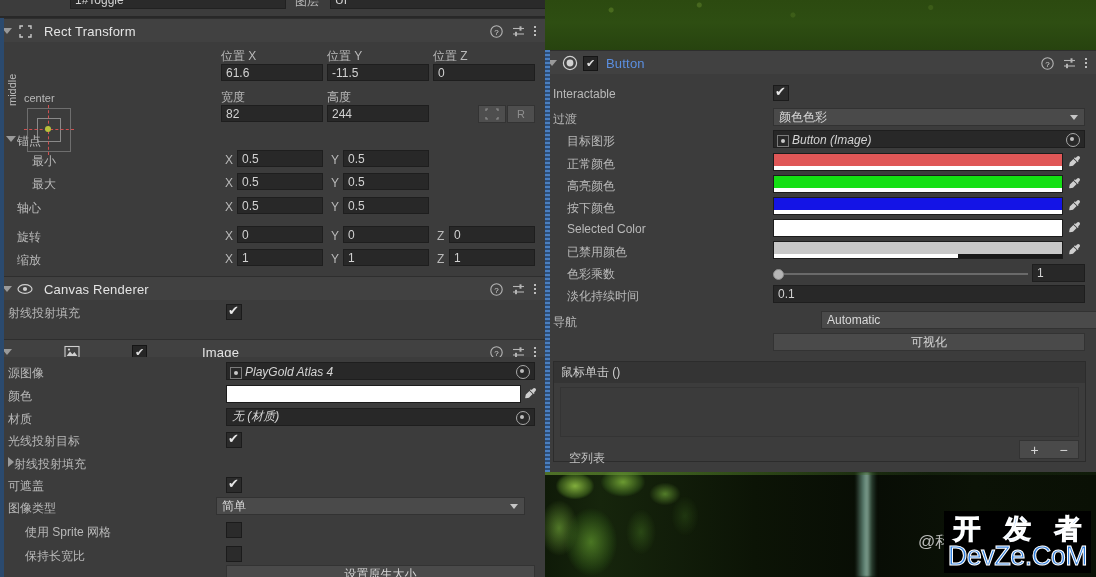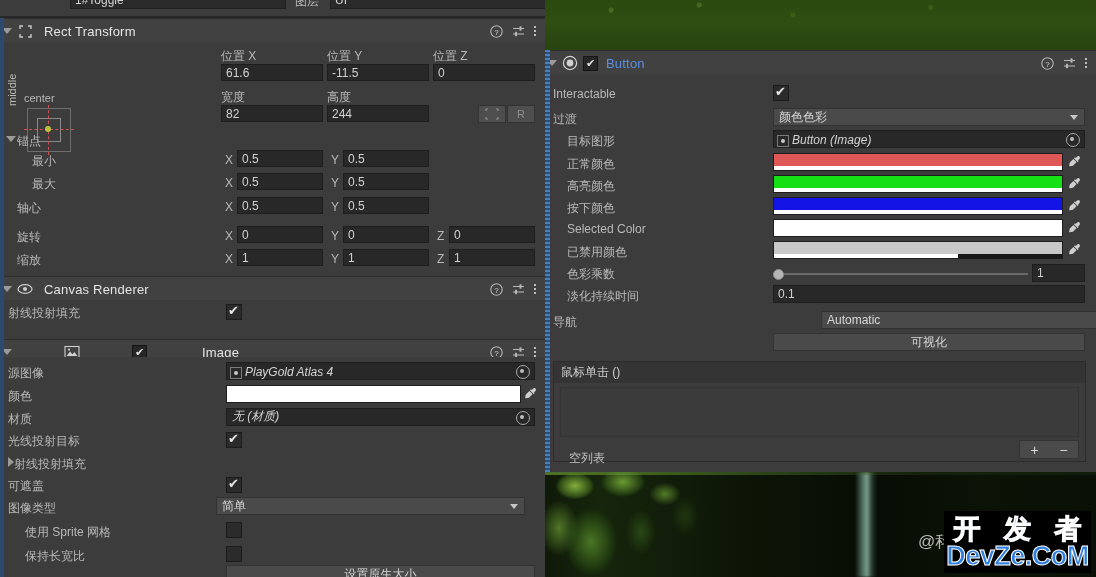--- a/index.html
+++ b/index.html
@@ -58,21 +58,21 @@
     display:flex;flex-direction:column;justify-content:center;align-items:center;
     line-height:1;
   }
   .wm-top{
     color:#2f7fe0;font-size:27px;font-weight:bold;letter-spacing:7px;
     text-indent:7px;
     -webkit-text-stroke:1px #ffffff;
     font-family:"DejaVu Sans",sans-serif;
   }
   .wm-bot{
-    color:#2f7fe0;font-size:27px;font-weight:bold;letter-spacing:-0.5px;
+    color:#2f7fe0;font-size:27px;font-weight:normal;letter-spacing:-0.5px;
     -webkit-text-stroke:1px #ffffff;
     font-family:"Liberation Sans",sans-serif;margin-top:1px;
   }
   .wm-at{
     position:absolute;left:918px;top:530px;color:#d8d8d8;font-size:17px;
     opacity:.85;font-family:"Liberation Sans",sans-serif;
   }
 
   
   .panel{position:absolute;background:#3c3c3c;overflow:hidden;}

